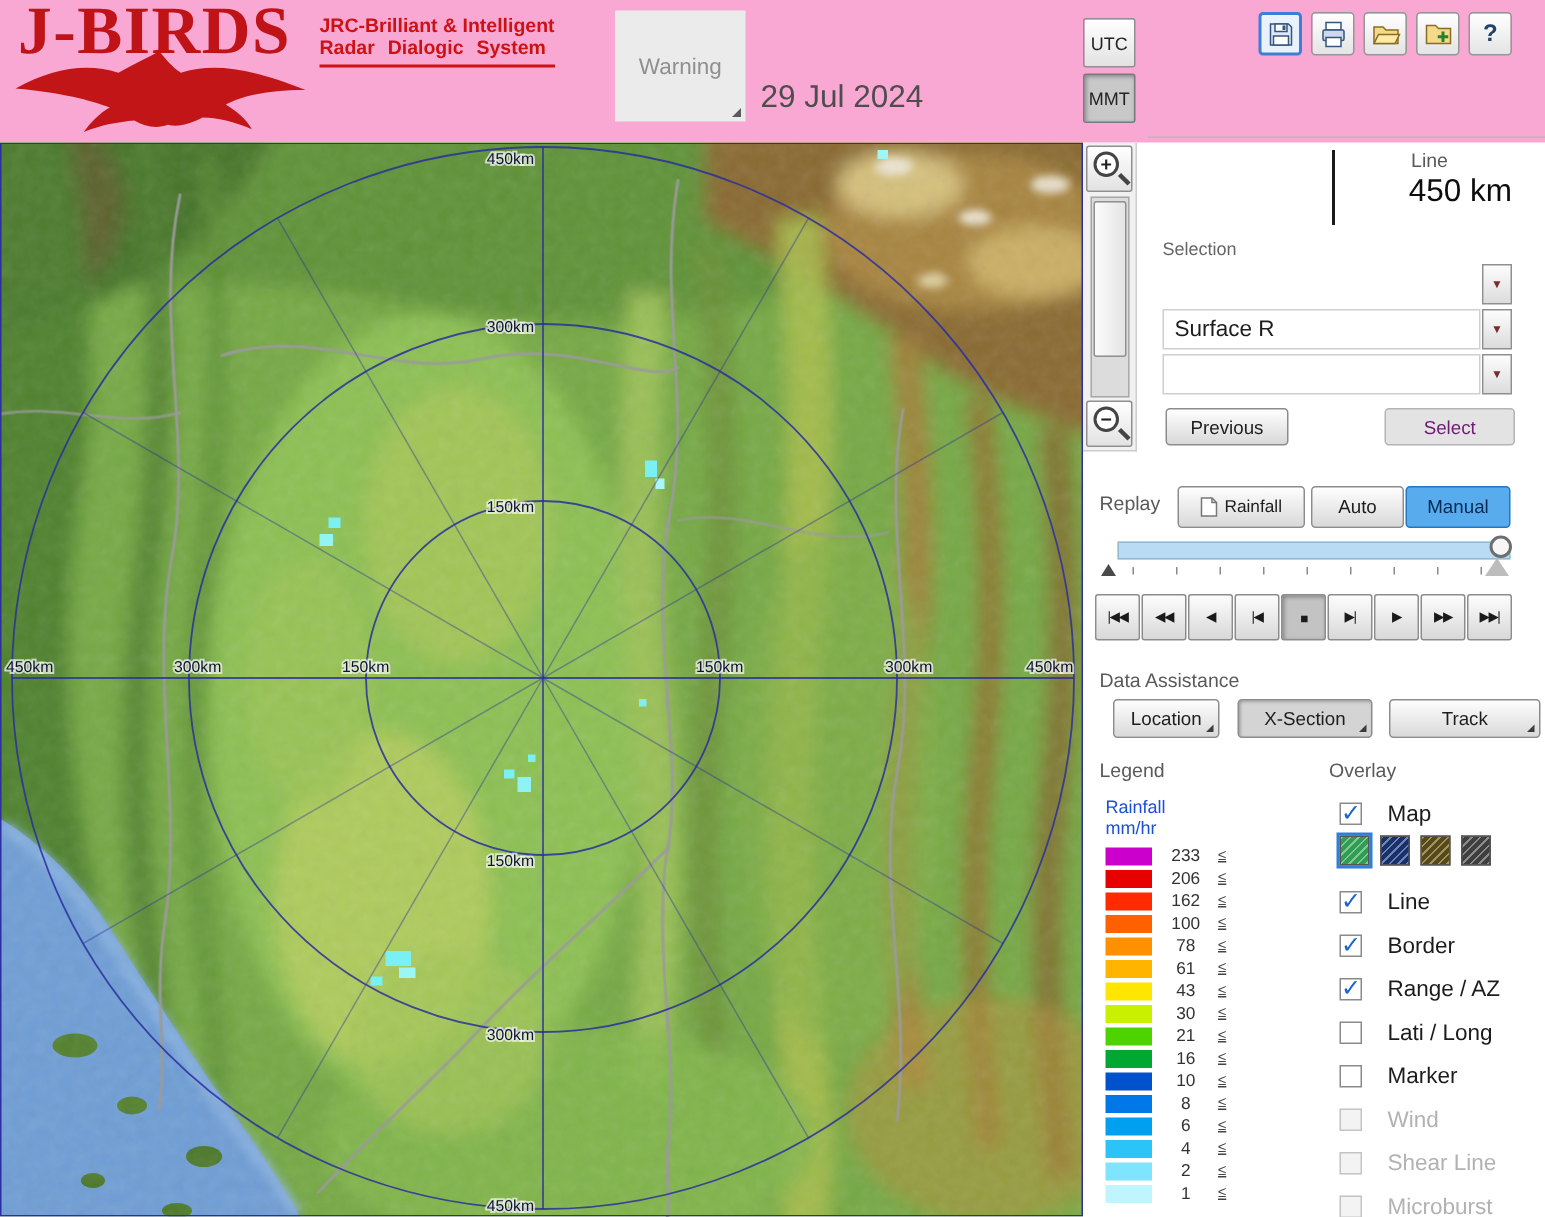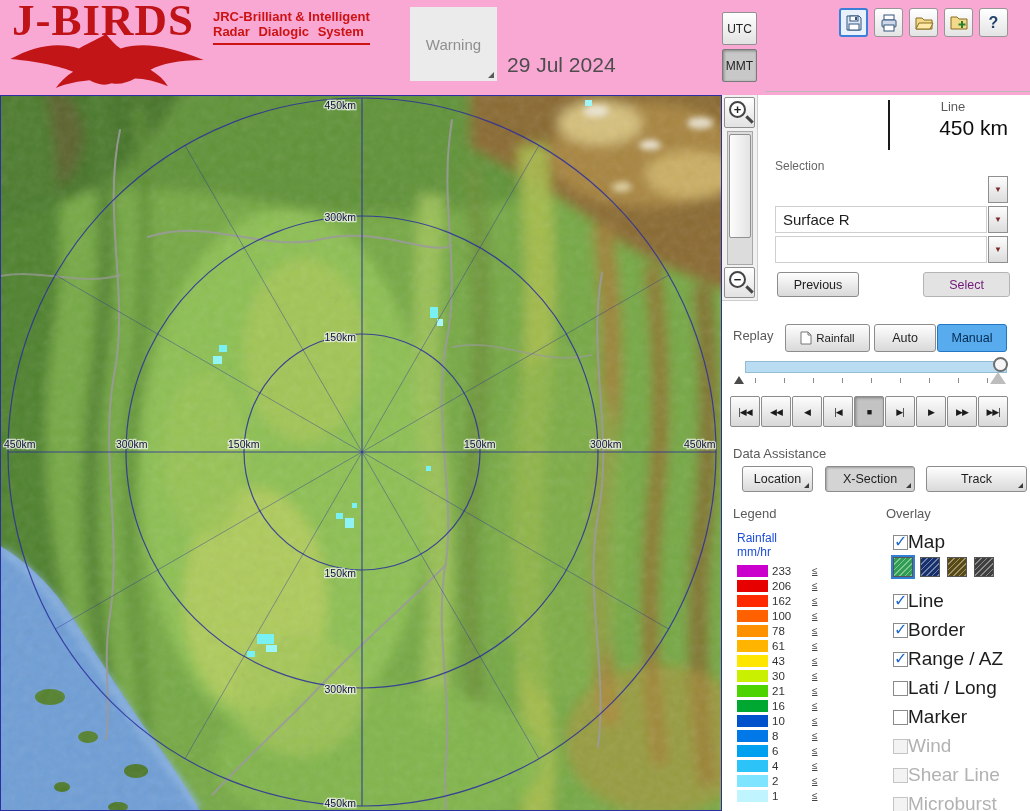--- a/index.html
+++ b/index.html
@@ -67,32 +67,32 @@
 #da-1{left:103px;width:90px}
 #da-2{left:204px;width:101px}
 #legend-label{left:11px;top:411px}
 #overlay-label{left:164px;top:411px}
 .lg-unit{position:absolute;left:15px;font-size:12px;color:#1d4ed8}
 #lg-u1{top:436px}
 #lg-u2{top:450px}
 #legend-entries{position:absolute;left:15px;top:468px;width:105px}
 .lg-row{height:15px;display:flex;align-items:center}
 .lg-sw{width:31px;height:12px;display:inline-block}
-.lg-val{width:37px;text-align:left;font-size:11.5px;color:#333;margin-left:4px}
+.lg-val{width:37px;text-align:center;font-size:11.5px;color:#333;margin-left:4px}
 .lg-le{font-size:10px;color:#444;margin-left:3px;text-decoration:underline}
 #overlay-list{position:absolute;left:171px;top:436px;width:132px}
 .ov-row{height:20px;display:flex;align-items:center;margin-bottom:9px}
 .ov-row.maprow{height:22px;margin-bottom:4px}
 .ov-swrow{height:20px;margin-bottom:14px;display:flex;gap:7px}
 .msw{width:20px;height:20px;border:1px solid #555;background-image:repeating-linear-gradient(135deg,rgba(255,255,255,.4) 0 1px,transparent 1px 4px);display:inline-block}
 .msw.sel{outline:2px solid #2f7fd6}
 .cb{width:15px;height:15px;border:1px solid #8a8a8a;background:#fff;display:inline-block;position:relative;flex:none}
 .cb.checked::after{content:"✓";position:absolute;left:0;top:-4px;font-size:16px;font-weight:bold;color:#1a66cc}
 .cb.cbdis{border-color:#c4c4c4;background:#f3f3f3}
-.ov-lb{font-size:19px;color:#1c1c1c;margin-left:0;white-space:nowrap}
+.ov-lb{font-size:15px;color:#1c1c1c;margin-left:17px;white-space:nowrap}
 .ov-row.dis .ov-lb{color:#b2b2b2}
 </style>
 </head>
 <body>
 
 <div id="header">
   <svg class="eagle" width="206" height="58" viewBox="0 0 206 60">
     <path d="M3,28 C28,14 52,10 74,17 C86,10 96,6 102,2 C107,8 111,13 117,17 C140,10 166,14 203,29 C176,29 160,33 148,39 C156,44 162,49 166,56 C154,51 142,48 132,48 C124,52 116,55 108,53 C100,56 92,54 85,50 C74,51 62,53 50,58 C55,51 61,45 68,41 C54,36 36,31 3,28 Z" fill="#c21518"></path>
   </svg>
   <div class="logo-title">J-BIRDS</div>

